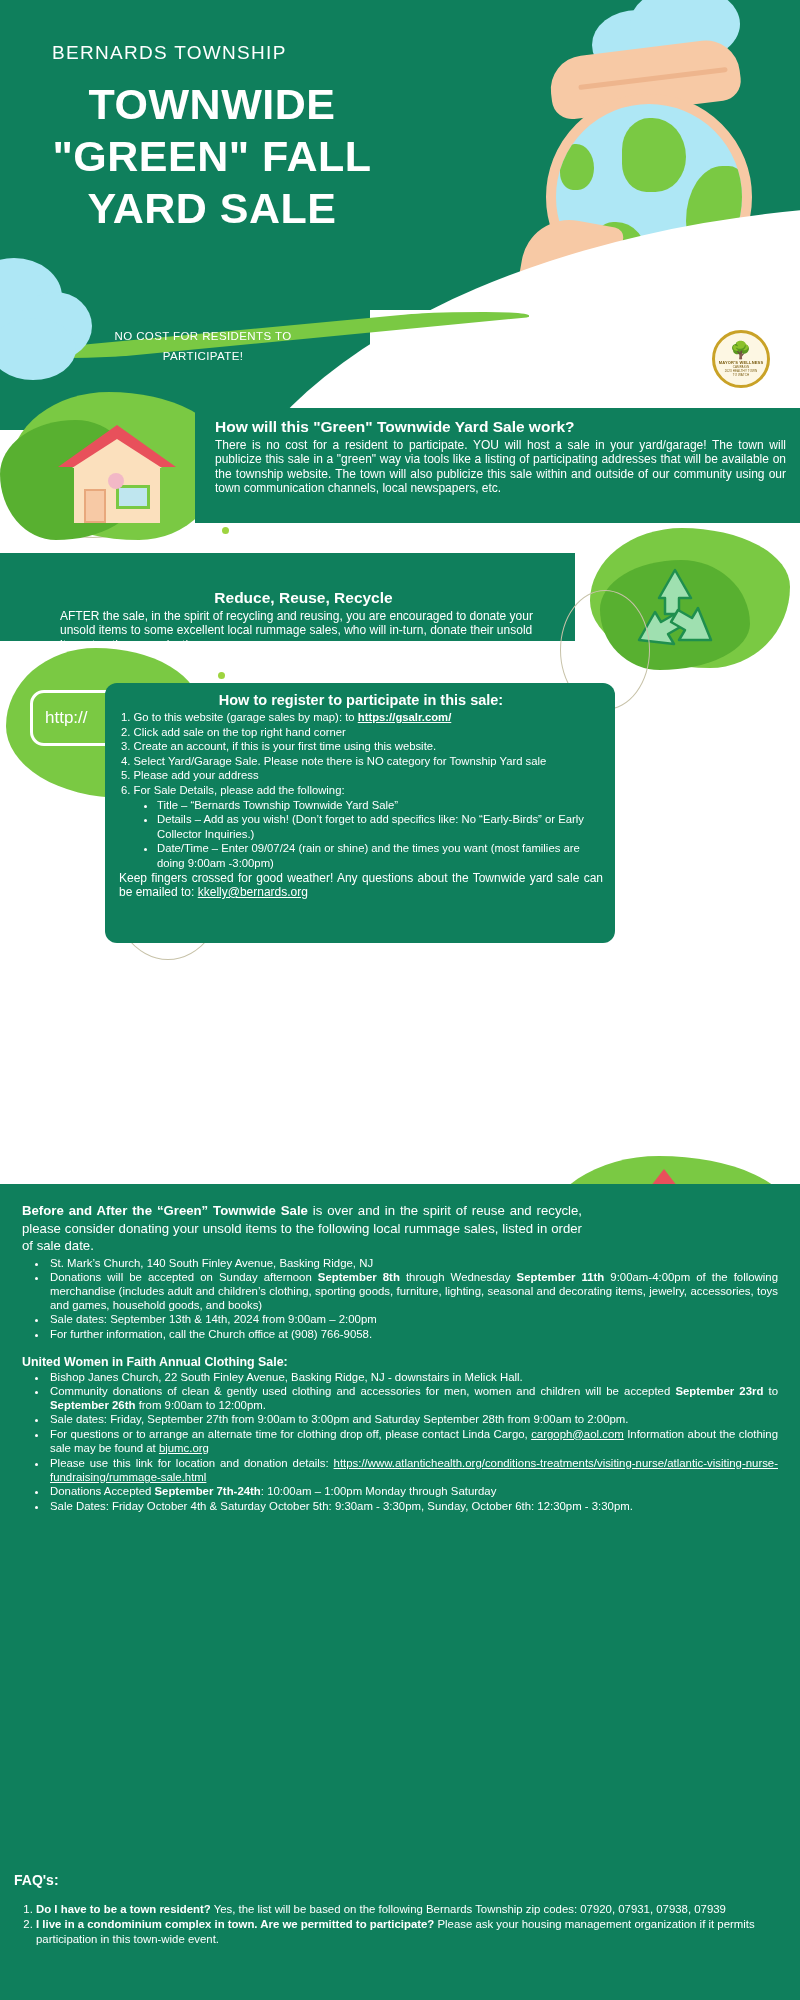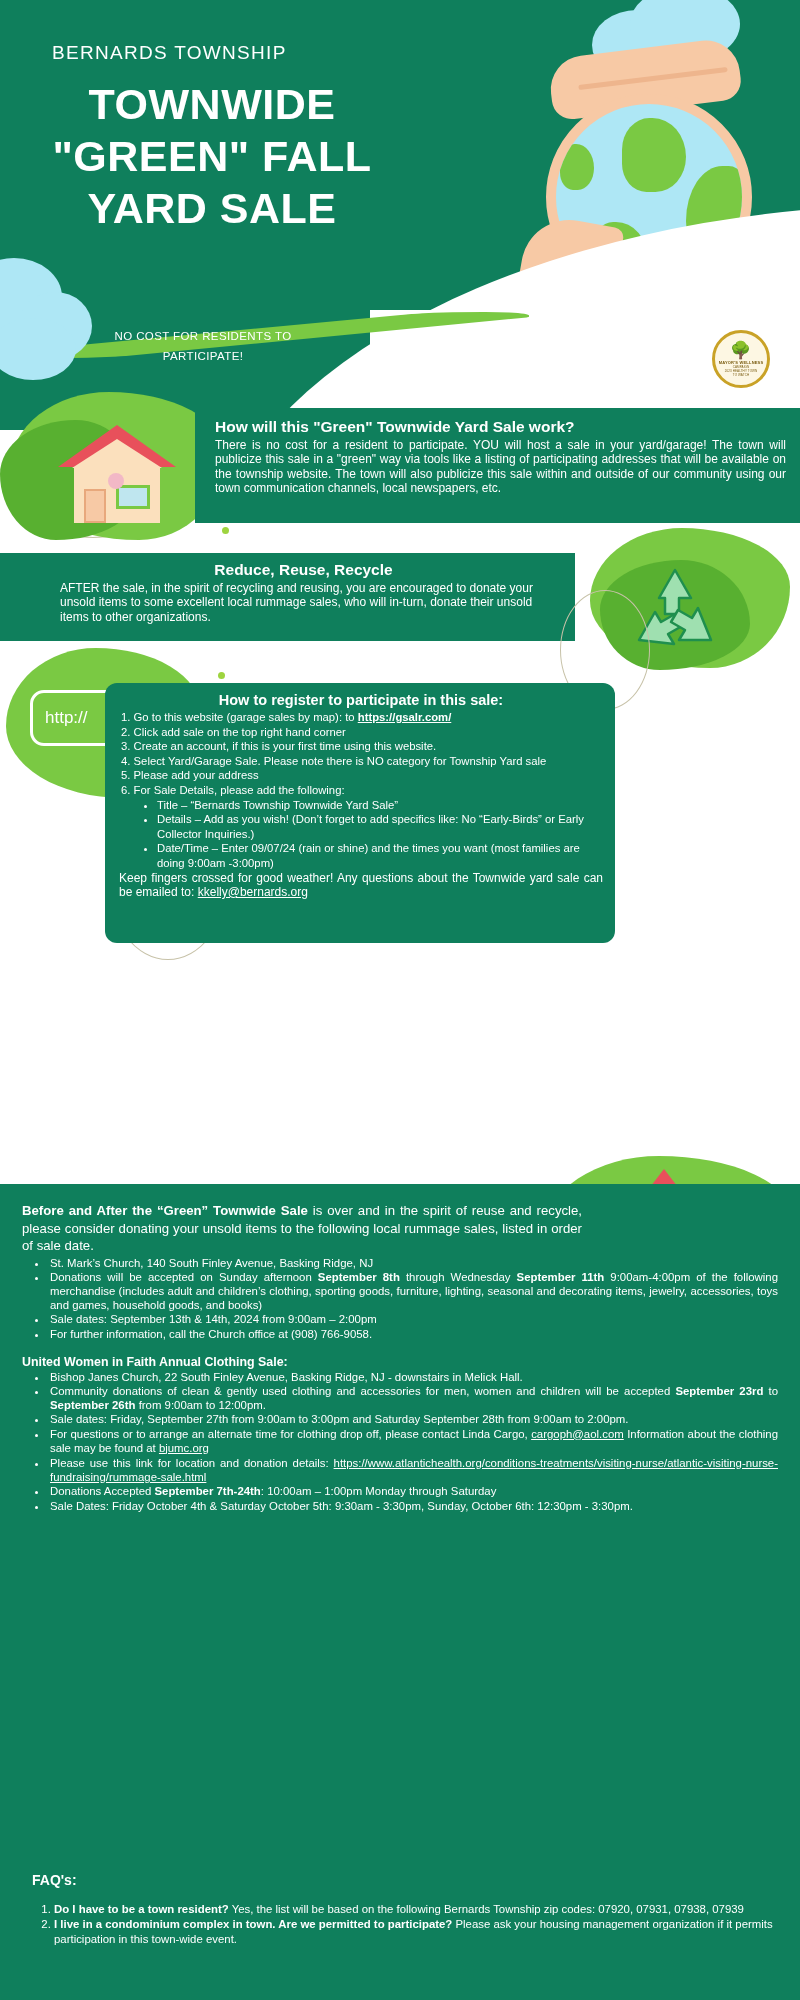--- a/index.html
+++ b/index.html
@@ -159,21 +159,21 @@
     border-bottom: 29px solid #fbe0bd;
   }
   .walls { position: absolute; left: 16px; top: 42px; width: 86px; height: 56px; background: #fbe0bd; }
   .door { position: absolute; left: 10px; top: 22px; width: 22px; height: 34px; background: #f7c9a5; border: 2px solid #e8a87c; }
   .win { position: absolute; left: 42px; top: 18px; width: 34px; height: 24px; background: #bfe6ef; border: 3px solid #7ac943; }
   .chimney-dot { position: absolute; left: 50px; top: 48px; width: 16px; height: 16px; border-radius: 50%; background: #f2b8c6; }
 
   
   .sec2 { left: 0px; top: 553px; width: 575px; height: 88px; }
   .sec2 .inner { padding: 8px 28px 0 60px; text-align: center; }
-  .sec2 h3 { text-align: center; }
+  .sec2 h3 { text-align: center; margin-top: 28px; }
   .sec2 p { text-align: left; }
 
   .recycle-blob { right: 10px; top: 528px; width: 200px; height: 140px; }
   .recycle-blob2 { right: 50px; top: 560px; width: 150px; height: 110px; }
   .recycle-icon { position: absolute; right: 70px; top: 562px; width: 110px; height: 100px; }
 
   
   .sec3 { left: 105px; top: 683px; width: 510px; height: 260px; border-radius: 12px; }
   .sec3 .inner { padding: 9px 12px 0 14px; }
   .sec3 h3 { text-align: center; font-size: 14.5px; }
@@ -225,21 +225,21 @@
     border-left: 20px solid transparent; border-right: 20px solid transparent;
     border-bottom: 26px solid #e8505b;
   }
   .lamp-pole { position: absolute; left: 82px; top: 20px; width: 3px; height: 22px; background: #7a4a24; }
   .ball { position: absolute; right: 6px; bottom: 4px; width: 26px; height: 26px; border-radius: 50%; background: #f0913e; border: 2px solid #c9701f; }
   .plant { position: absolute; left: 6px; bottom: 0; width: 30px; height: 26px; background: #d89a5a; border: 2px solid #b8763c; }
   .leaf { position: absolute; border-radius: 50% 0; background: #3fae5a; }
   .tv { position: absolute; left: 22px; bottom: 0; width: 46px; height: 30px; background: #3d4756; border: 2px solid #262d38; }
 
   
-  .faq { position: absolute; left: 0; top: 1862px; width: 800px; height: 138px; background: #0f7f5c; color: #ffffff; padding-left: 18px; }
+  .faq { position: absolute; left: 0; top: 1862px; width: 800px; height: 138px; background: #0f7f5c; color: #ffffff; }
   .faq .pad { padding: 10px 20px 0 14px; }
   .faq h4 { font-size: 14px; font-weight: 700; margin-bottom: 3px; }
   .faq ol { margin-left: 18px; padding-left: 4px; margin-top: 14px; }
   .faq li { font-size: 11.4px; line-height: 14.3px; margin-bottom: 1px; }
   .faq li b { font-weight: 700; }
 </style>
 </head>
 <body>
 
 <div class="page">

